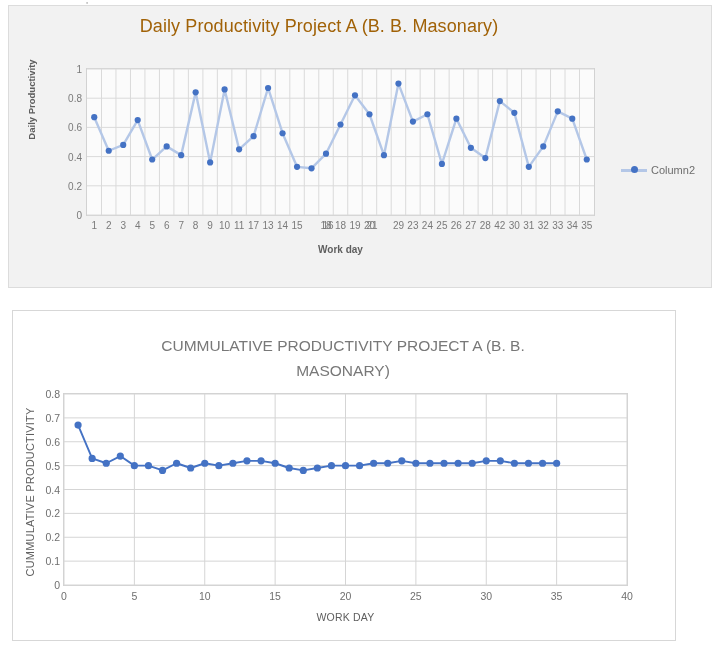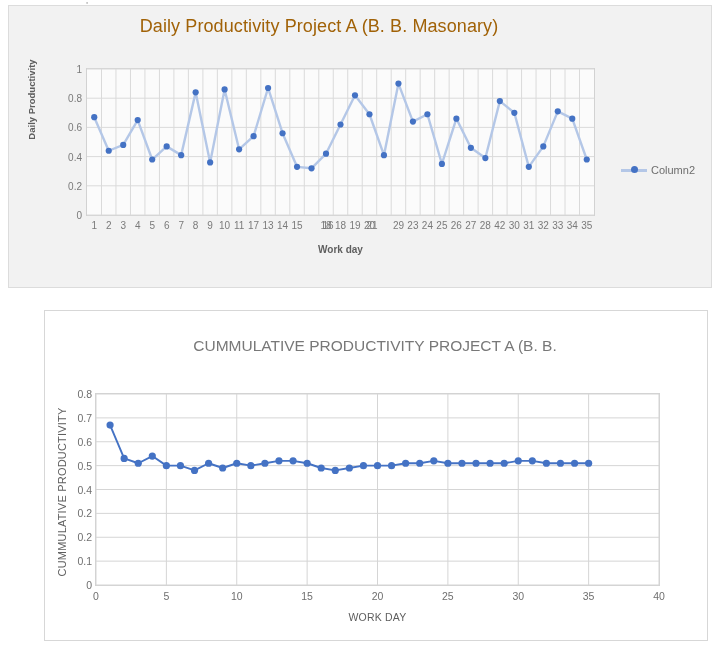--- a/index.html
+++ b/index.html
@@ -112,21 +112,21 @@
     left: 10px; top: -2.5px;
     width: 7px; height: 7px;
     border-radius: 50%;
     background: #4472c4;
   }
   .legend1 .lg-text { font-size: 11px; color: #6e6e6e; }
 
   
   .panel-cum {
     position: absolute;
-    left: 44px; top: 310px;
+    left: 12px; top: 310px;
     width: 664px; height: 331px;
     background: #ffffff;
     border: 1px solid #d7d7d7;
     box-sizing: border-box;
   }
   .panel-cum .chart-title {
     position: absolute;
     left: 60px; top: 22px;
     width: 540px;
     text-align: center;
@@ -329,20 +329,21 @@
 
     <div class="legend1">
       <span class="lg-line"></span>
       <span class="lg-text">Column2</span>
     </div>
   </div>
 
   <div class="panel-cum">
     <div class="chart-title">
       <div>CUMMULATIVE PRODUCTIVITY PROJECT A (B. B.</div>
+      <div>MASONARY)</div>
     </div>
 
     <div class="ytitle2">CUMMULATIVE PRODUCTIVITY</div>
     <div class="ylabels2" id="ylabels2">
         <span style="top: 7px;">0.8</span>
         <span style="top: 30.875px;">0.7</span>
         <span style="top: 54.75px;">0.6</span>
         <span style="top: 78.625px;">0.5</span>
         <span style="top: 102.5px;">0.4</span>
         <span style="top: 126.375px;">0.2</span>

